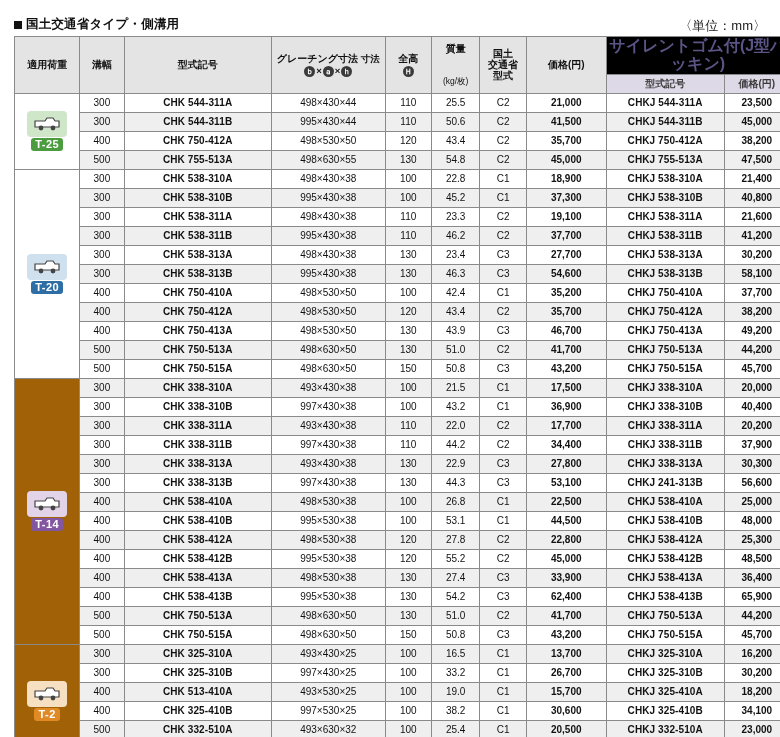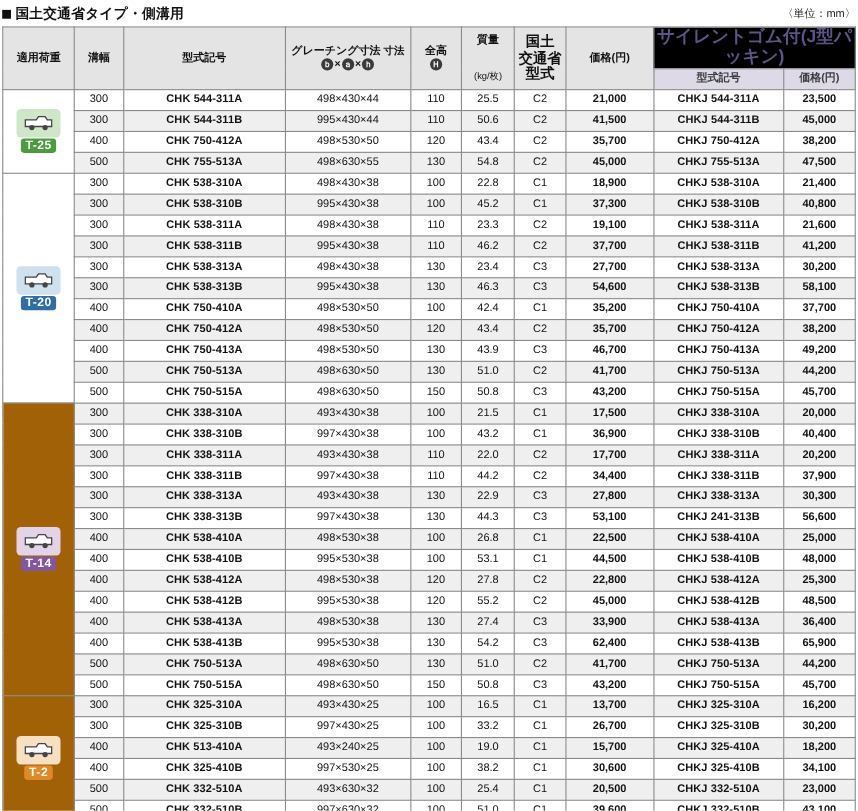--- a/index.html
+++ b/index.html
@@ -6,34 +6,34 @@
   html, body {
     margin: 0; padding: 0;
     background: #ffffff;
     font-family: "Liberation Sans", sans-serif;
   }
   #page {
     width: 780px;
     height: 737px;
     position: relative;
     background: #fff;
-    padding: 0;
+    padding: 12px;
   }
   .doc-title {
     font-size: 12.5px;
     font-weight: bold;
     color: #111;
     padding: 4px 0 3px 2px;
     letter-spacing: 0.2px;
   }
   .unit-note {
     position: absolute;
     right: 2px;
     top: 5px;
-    font-size: 10px;
+    font-size: 13px;
     color: #222;
   }
   table.spec {
     border-collapse: collapse;
     width: 776px;
     margin-left: 2px;
     table-layout: fixed;
   }
   table.spec th, table.spec td {
     border: 1px solid #8a8a8a;
@@ -172,21 +172,21 @@
           </span>
         </th>
         <th rowspan="2">
           <span>全高</span><br>
           <span class="circ">Ｈ</span>
         </th>
         <th rowspan="2">
           <span>質量</span>
           <span class="sub-small">(kg/枚)</span>
         </th>
-        <th rowspan="2" style="font-size:13px;line-height:1.1">国土<br>交通省<br>型式</th>
+        <th rowspan="2" style="font-size:10px;line-height:1.1">国土<br>交通省<br>型式</th>
         <th rowspan="2">価格(円)</th>
         <th colspan="2" class="silent-head">サイレントゴム付(J型パッキン)</th>
       </tr>
       <tr>
         <th class="silent-sub">型式記号</th>
         <th class="silent-sub">価格(円)</th>
       </tr>
     </thead>
     <tbody id="tbody">
         <tr>
@@ -562,21 +562,21 @@
           <td class="num">100</td>
           <td class="num">33.2</td>
           <td class="num">C1</td>
           <td class="price">26,700</td>
           <td class="model">CHKJ 325-310B</td>
           <td class="price">30,200</td>
         </tr>
         <tr class="alt">
           <td class="num">400</td>
           <td class="model">CHK 513-410A</td>
-          <td class="dim">493×240×25</td>
+          <td class="dim">493×530×25</td>
           <td class="num">100</td>
           <td class="num">19.0</td>
           <td class="num">C1</td>
           <td class="price">15,700</td>
           <td class="model">CHKJ 325-410A</td>
           <td class="price">18,200</td>
         </tr>
         <tr>
           <td class="num">400</td>
           <td class="model">CHK 325-410B</td>

